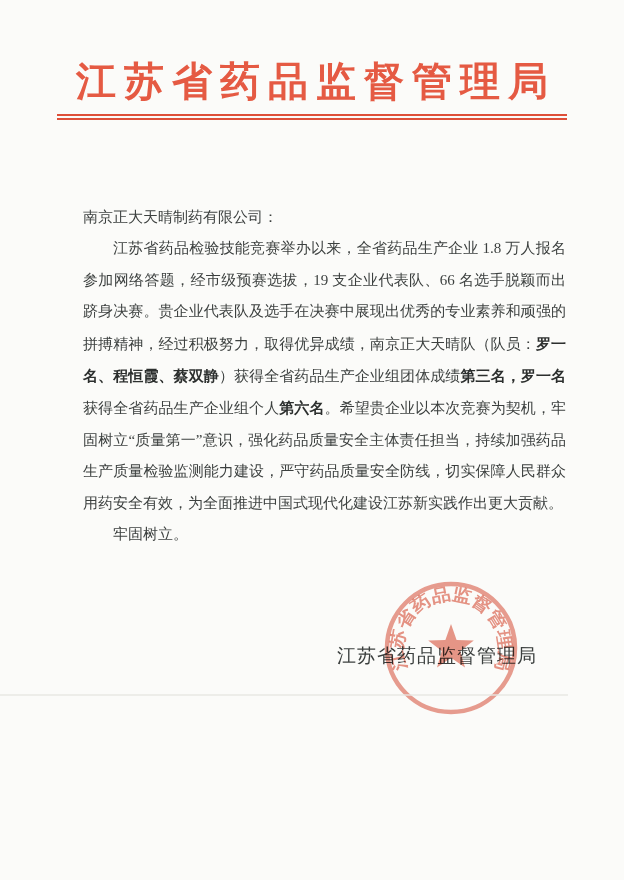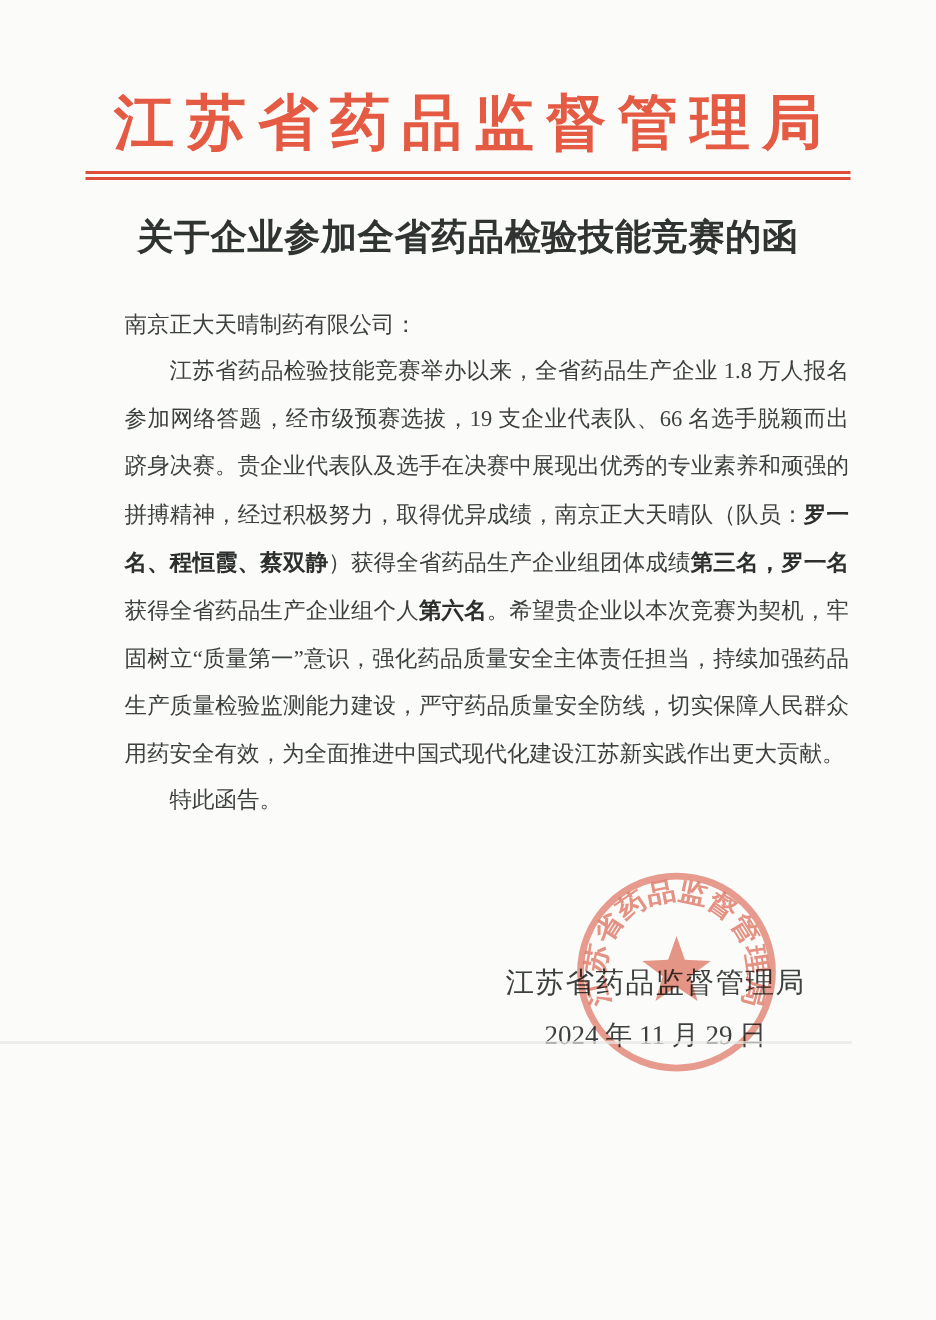--- a/index.html
+++ b/index.html
@@ -112,31 +112,29 @@
 </style>
 </head>
 <body>
 
 <div class="page">
 
   <div class="letterhead">江苏省药品监督管理局</div>
 
   <div class="red-rule"></div>
 
-  <div class="doc-title">关于企业参加全省药品检验技能竞赛的函</div>
 
   <div class="body-text">
     <p>南京正大天晴制药有限公司：</p>
     <p class="indent"><span>江苏省药品检验技能竞赛举办以来，全省药品生产企业 1.8 万人报名参加网络答题，经市级预赛选拔，19 支企业代表队、66 名选手脱颖而出跻身决赛。贵企业代表队及选手在决赛中展现出优秀的专业素养和顽强的拼搏精神，经过积极努力，取得优异成绩，南京正大天晴队（队员：</span><span class="seg-bold">罗一名、程恒霞、蔡双静</span><span>）获得全省药品生产企业组团体成绩</span><span class="seg-bold">第三名，罗一名</span><span>获得全省药品生产企业组个人</span><span class="seg-bold">第六名</span><span>。希望贵企业以本次竞赛为契机，牢固树立“质量第一”意识，强化药品质量安全主体责任担当，持续加强药品生产质量检验监测能力建设，严守药品质量安全防线，切实保障人民群众用药安全有效，为全面推进中国式现代化建设江苏新实践作出更大贡献。</span></p>
-    <p class="indent">特此函告。</p>
+    <p class="indent">牢固树立。</p>
   </div>
 
   <div class="signature-block">
     <div class="signature-org">江苏省药品监督管理局</div>
-    <div class="signature-date">2024 年 11 月 29 日</div>
   </div>
 
   <svg class="seal" viewBox="0 0 180 180" xmlns="http://www.w3.org/2000/svg">
     <circle cx="90" cy="90" r="64" fill="none" stroke="#d94f38" stroke-width="4.5" opacity="0.68"></circle>
     <polygon fill="#d94f38" opacity="0.72" points="90,66 95.6,81.9 112.8,82.6 99.2,92.9 104,109.4 90,99.8 76,109.4 80.8,92.9 67.2,82.6 84.4,81.9"></polygon>
     <path id="sealTextPath" d="M 46.5 110.3 A 48 48 0 1 1 133.5 110.3" fill="none"></path>
     <text font-size="17" fill="#d94f38" opacity="0.75" font-family="Liberation Serif, serif" font-weight="700">
       <textPath href="#sealTextPath" startOffset="0" textLength="193" lengthAdjust="spacingAndGlyphs">江苏省药品监督管理局</textPath>
     </text>
   </svg>

